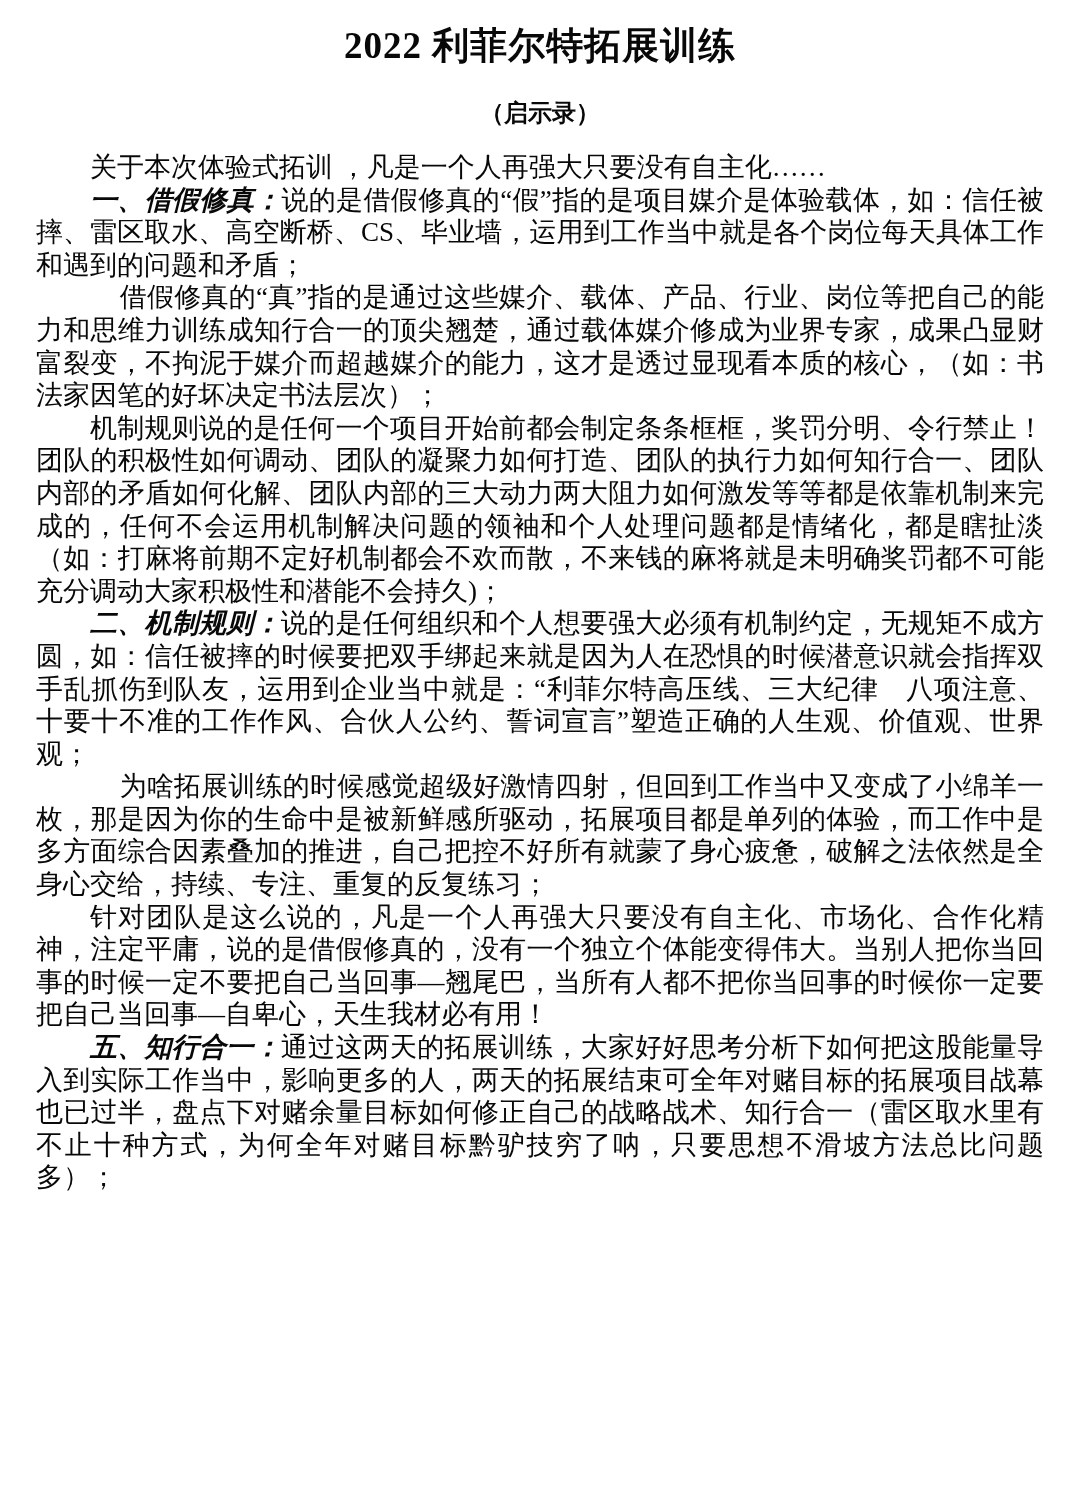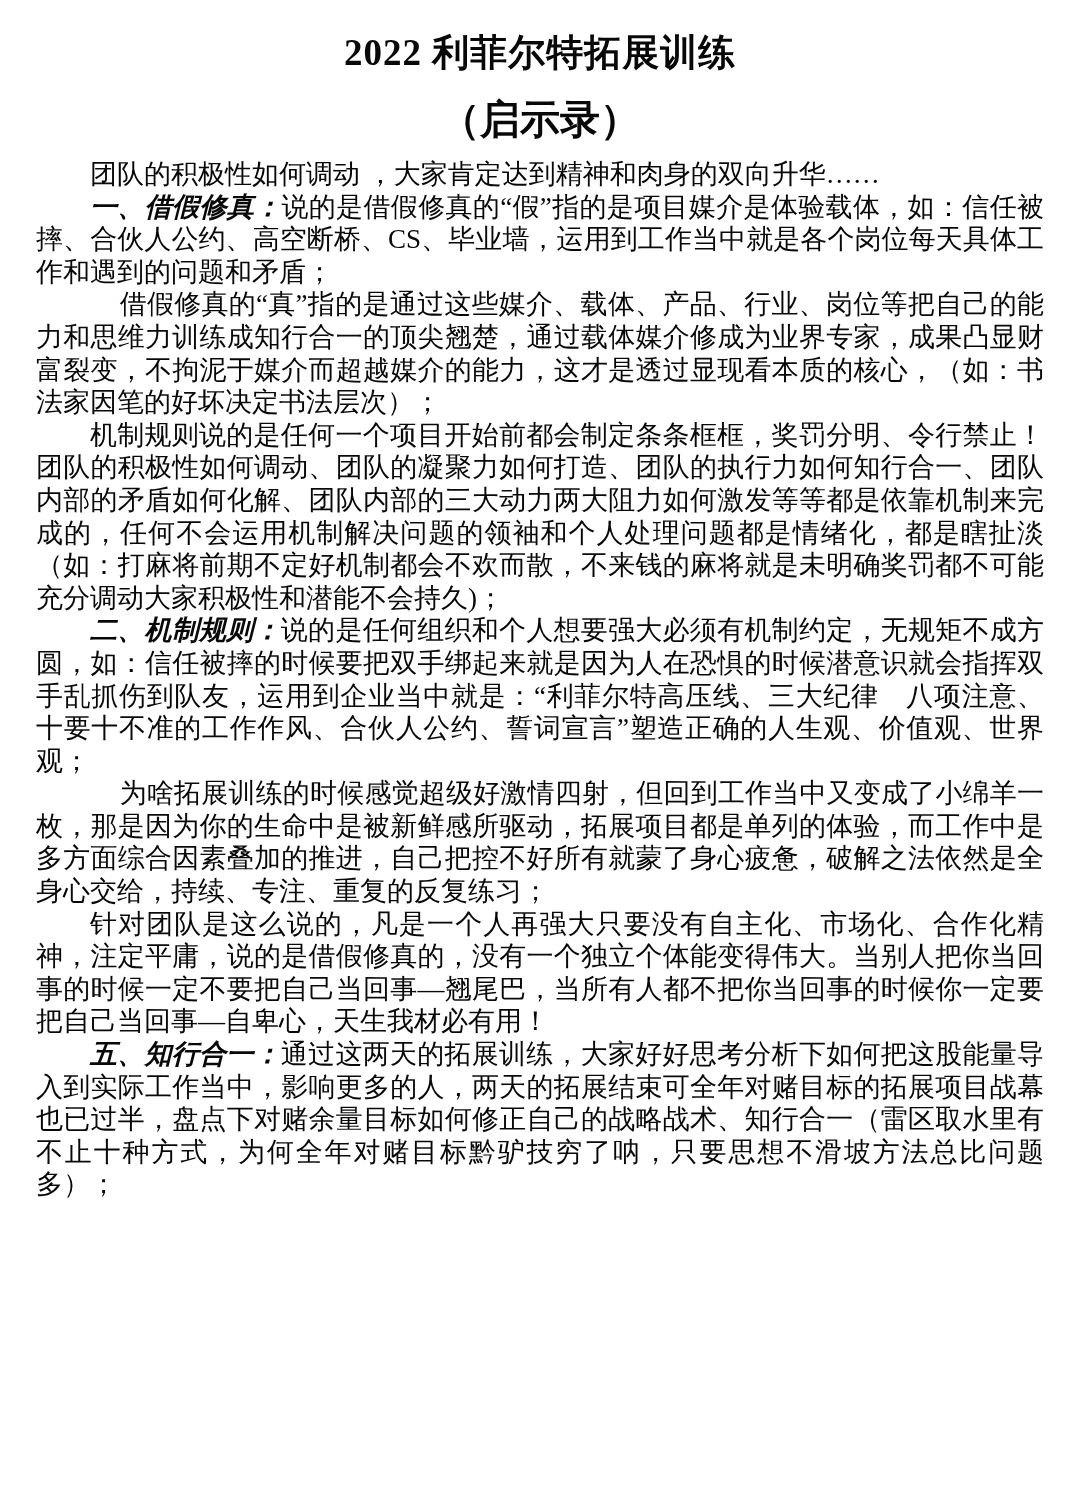--- a/index.html
+++ b/index.html
@@ -11,34 +11,34 @@
   body {
     width: 1080px;
     height: 1493px;
     overflow: hidden;
     font-family: "Liberation Serif", "DejaVu Serif", serif;
   }
   .page {
     box-sizing: border-box;
     width: 1080px;
     height: 1493px;
-    padding: 24px 36px 0 36px;
+    padding: 17px 36px 0 36px;
   }
   .doc-title {
     margin: 6px 0 0 0;
     text-align: center;
     font-size: 37px;
     line-height: 46px;
     font-weight: bold;
     letter-spacing: 1px;
   }
   .doc-subtitle {
     margin: 22px 0 0 0;
     text-align: center;
-    font-size: 40px;
+    font-size: 24px;
     line-height: 44px;
     font-weight: bold;
   }
   .doc-body {
     margin-top: 16px;
     font-size: 27px;
     line-height: 32.6px;
     text-align: justify;
     word-break: break-all;
   }
@@ -56,22 +56,22 @@
   }
 </style>
 </head>
 <body>
 
 <div class="page">
   <h1 class="doc-title">2022 利菲尔特拓展训练</h1>
   <h2 class="doc-subtitle">（启示录）</h2>
 
   <div class="doc-body" id="doc-body">
-      <p class="para"><span>团队的积极性如何调动 ，大家肯定达到精神和肉身的双向升华……</span></p>
-      <p class="para"><span class="lead">一、借假修真：</span><span>说的是借假修真的“假”指的是项目媒介是体验载体，如：信任被摔、合伙人公约、高空断桥、CS、毕业墙，运用到工作当中就是各个岗位每天具体工作和遇到的问题和矛盾；</span></p>
+      <p class="para"><span>关于本次体验式拓训 ，凡是一个人再强大只要没有自主化……</span></p>
+      <p class="para"><span class="lead">一、借假修真：</span><span>说的是借假修真的“假”指的是项目媒介是体验载体，如：信任被摔、雷区取水、高空断桥、CS、毕业墙，运用到工作当中就是各个岗位每天具体工作和遇到的问题和矛盾；</span></p>
       <p class="para indent-deep"><span>借假修真的“真”指的是通过这些媒介、载体、产品、行业、岗位等把自己的能力和思维力训练成知行合一的顶尖翘楚，通过载体媒介修成为业界专家，成果凸显财富裂变，不拘泥于媒介而超越媒介的能力，这才是透过显现看本质的核心，（如：书法家因笔的好坏决定书法层次）；</span></p>
       <p class="para"><span>机制规则说的是任何一个项目开始前都会制定条条框框，奖罚分明、令行禁止！团队的积极性如何调动、团队的凝聚力如何打造、团队的执行力如何知行合一、团队内部的矛盾如何化解、团队内部的三大动力两大阻力如何激发等等都是依靠机制来完成的，任何不会运用机制解决问题的领袖和个人处理问题都是情绪化，都是瞎扯淡（如：打麻将前期不定好机制都会不欢而散，不来钱的麻将就是未明确奖罚都不可能充分调动大家积极性和潜能不会持久)；</span></p>
       <p class="para"><span class="lead">二、机制规则：</span><span>说的是任何组织和个人想要强大必须有机制约定，无规矩不成方圆，如：信任被摔的时候要把双手绑起来就是因为人在恐惧的时候潜意识就会指挥双手乱抓伤到队友，运用到企业当中就是：“利菲尔特高压线、三大纪律　八项注意、十要十不准的工作作风、合伙人公约、誓词宣言”塑造正确的人生观、价值观、世界观；</span></p>
       <p class="para indent-deep"><span>为啥拓展训练的时候感觉超级好激情四射，但回到工作当中又变成了小绵羊一枚，那是因为你的生命中是被新鲜感所驱动，拓展项目都是单列的体验，而工作中是多方面综合因素叠加的推进，自己把控不好所有就蒙了身心疲惫，破解之法依然是全身心交给，持续、专注、重复的反复练习；</span></p>
       <p class="para"><span>针对团队是这么说的，凡是一个人再强大只要没有自主化、市场化、合作化精神，注定平庸，说的是借假修真的，没有一个独立个体能变得伟大。当别人把你当回事的时候一定不要把自己当回事—翘尾巴，当所有人都不把你当回事的时候你一定要把自己当回事—自卑心，天生我材必有用！</span></p>
       <p class="para"><span class="lead">五、知行合一：</span><span>通过这两天的拓展训练，大家好好思考分析下如何把这股能量导入到实际工作当中，影响更多的人，两天的拓展结束可全年对赌目标的拓展项目战幕也已过半，盘点下对赌余量目标如何修正自己的战略战术、知行合一（雷区取水里有不止十种方式，为何全年对赌目标黔驴技穷了呐，只要思想不滑坡方法总比问题多）；</span></p>
     </div>
 
 </div>
 

